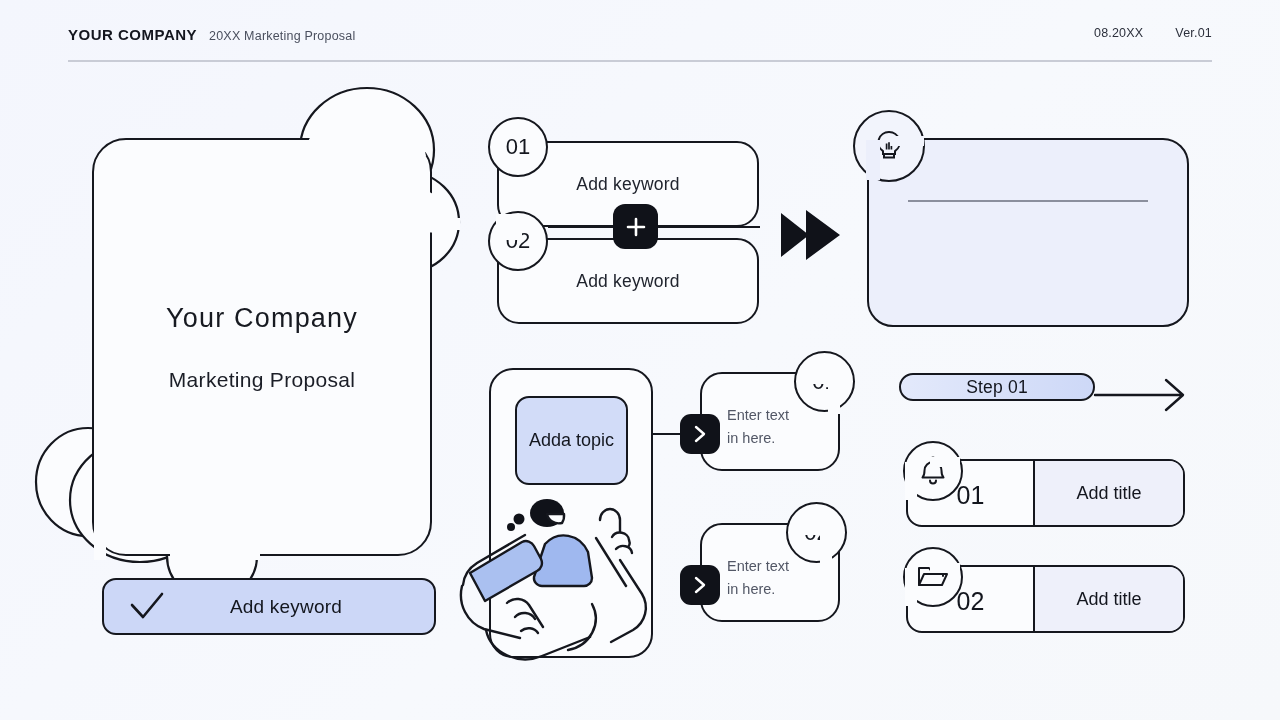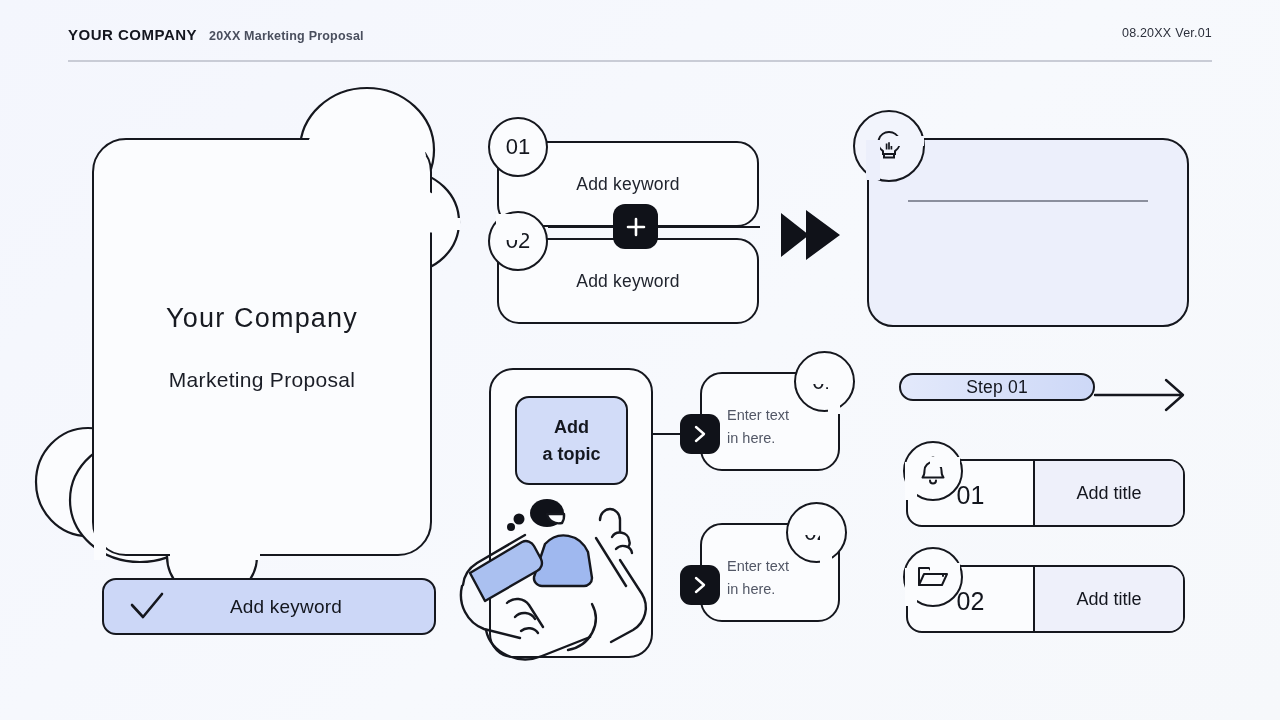--- a/index.html
+++ b/index.html
@@ -17,22 +17,22 @@
 
   
   .hdr {
     position: absolute; left: 68px; top: 26px; width: 1144px; height: 40px;
     display: flex; align-items: flex-start; justify-content: space-between;
   }
   .hdr-left { display: flex; align-items: baseline; gap: 12px; }
   .hdr-company {
     font-size: 15px; font-weight: 700; letter-spacing: .5px; color: #14161f;
   }
-  .hdr-sub { font-size: 12.5px; color: #4a4f5e; letter-spacing: .2px; font-weight: bold; }
-  .hdr-right { display: flex; align-items: baseline; gap: 4px; text-align: center; }
+  .hdr-sub { font-size: 12.5px; color: #4a4f5e; letter-spacing: .2px; }
+  .hdr-right { display: flex; align-items: baseline; gap: 32px; text-align: center; }
   .hdr-date, .hdr-ver { font-size: 12.5px; color: #2c303c; letter-spacing: .2px; }
   .hdr-rule {
     position: absolute; left: 68px; top: 60px; width: 1144px; height: 1.5px;
     background: #c9ccd6;
   }
 
   
   .deco { position: absolute; left:0; top:0; width:1280px; height:720px; pointer-events:none; }
 
   
@@ -119,22 +119,22 @@
 
   
   .topic-card {
     position: absolute; left: 489px; top: 368px; width: 164px; height: 290px;
     border: 2.2px solid #15171e; border-radius: 24px; background: #fbfcfe;
     overflow: hidden;
   }
   .topic-chip {
     position: absolute; left: 515px; top: 396px; width: 113px; height: 89px;
     background: #d2dcf8; border: 2.2px solid #15171e; border-radius: 14px;
-    display:flex; flex-direction:column; align-items:center; justify-content:center;
-    font-size: 18px; color: #14171f; line-height: 1.45; font-weight: 700;
+    display:flex; flex-direction:row; align-items:center; justify-content:center;
+    font-size: 18px; color: #14171f; line-height: 1.45; font-weight: 400;
   }
 
   
   .et-card {
     position: absolute; border: 2.2px solid #15171e; border-radius: 22px;
     background: #fbfcfe; width: 140px; height: 99px;
   }
   .et-1 { left: 700px; top: 372px; }
   .et-2 { left: 700px; top: 523px; }
   .et-text {

